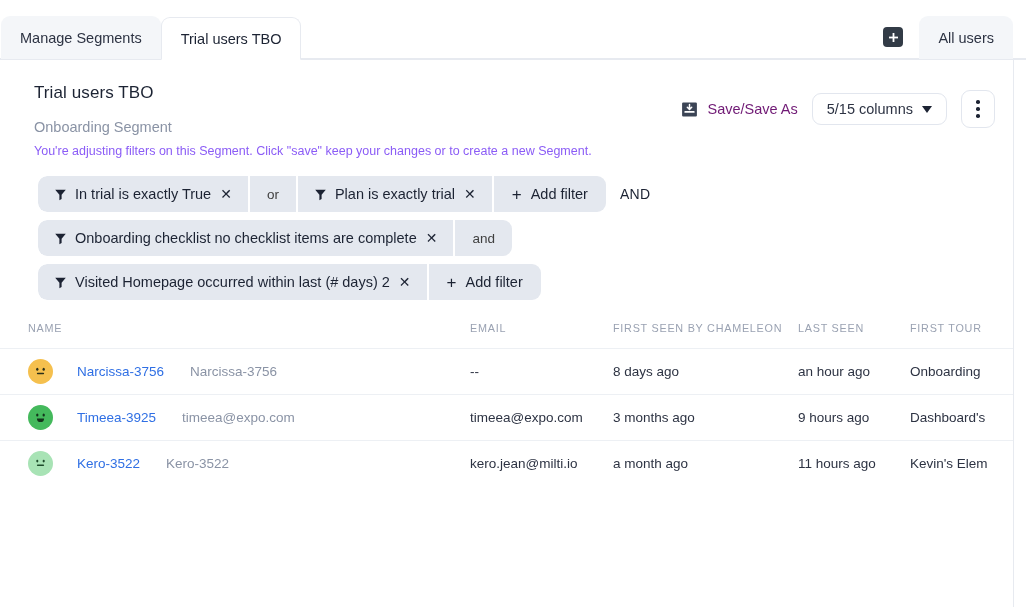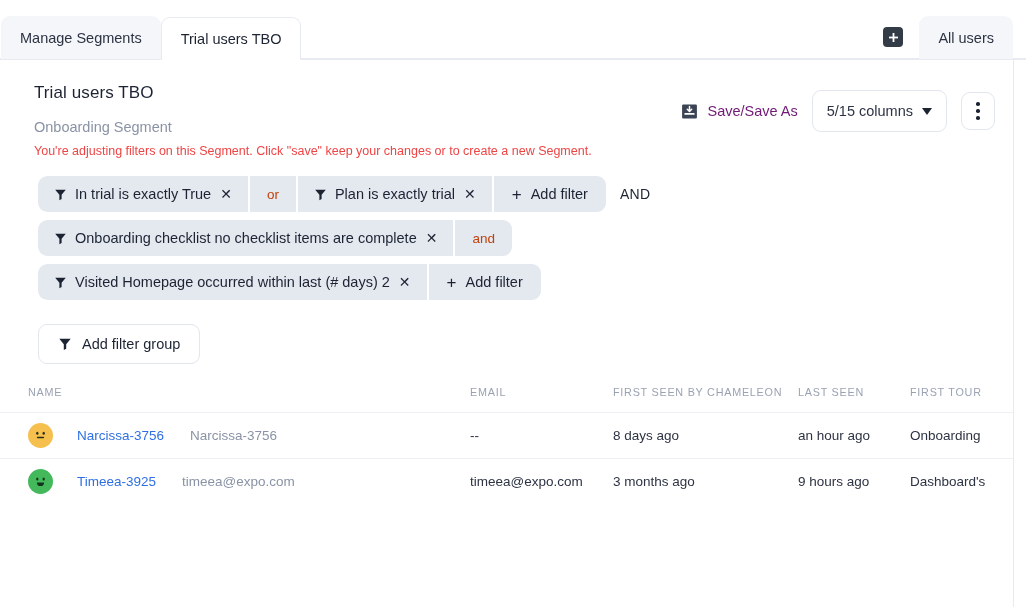--- a/index.html
+++ b/index.html
@@ -109,21 +109,21 @@
     letter-spacing: 0.1px;
   }
   .seg-sub {
     font-size: 14.5px;
     color: #8a93a5;
     line-height: 22px;
     margin-top: 12px;
   }
   .seg-desc {
     font-size: 12.5px;
-    color: #ef4444;
+    color: #8b5cf6;
     line-height: 18px;
     margin-top: 4px;
   }
 
   .head-actions {
     display: flex;
     align-items: center;
     gap: 14px;
     padding-right: 18px;
     padding-top: 8px;
@@ -136,21 +136,21 @@
     font-size: 14.5px;
     color: #701a75;
     cursor: pointer;
     background: none;
     border: none;
     font-family: inherit;
     white-space: nowrap;
   }
 
   .cols-select {
-    height: 42px;
+    height: 32px;
     min-width: 132px;
     border: 1px solid #e2e6ee;
     border-radius: 9px;
     background: #ffffff;
     display: flex;
     align-items: center;
     justify-content: center;
     gap: 9px;
     font-size: 14.5px;
     color: #2d3343;
@@ -226,21 +226,21 @@
   }
 
   .chip-op {
     background: #e4e8ef;
     height: 36px;
     display: flex;
     align-items: center;
     justify-content: center;
     padding: 0 17px;
     font-size: 13.5px;
-    color: #c2410c;
+    color: #404040;
     cursor: pointer;
   }
 
   .chip-add {
     background: #e4e8ef;
     height: 36px;
     display: flex;
     align-items: center;
     gap: 9px;
     padding: 0 18px;
@@ -460,26 +460,20 @@
             <span>Visited Homepage occurred within last (# days) 2</span>
             <span class="x">✕</span>
           </div>
           <div class="chip-add">
             <span class="plus-glyph">+</span>
             <span>Add filter</span>
           </div>
         </div>
       </div>
 
-      <button class="addgroup-btn">
-        <svg width="14" height="14" viewBox="0 0 14 14">
-          <path d="M1.3 1.8h11.4L8.2 7.2v4.6l-2.4 1.3V7.2z" fill="#1c2333"></path>
-        </svg>
-        <span>Add filter group</span>
-      </button>
     </div>
 
     <div class="table-wrap">
       <table class="usertable">
         <thead>
           <tr>
             <th class="col-name">NAME</th>
             <th class="col-email">EMAIL</th>
             <th class="col-first">FIRST SEEN BY CHAMELEON</th>
             <th class="col-last">LAST SEEN</th>
@@ -521,20 +515,39 @@
                 <span class="name-link">Timeea-3925</span>
                 <span class="name-alt">timeea@expo.com</span>
               </div>
             </td>
             <td class="col-email">timeea@expo.com</td>
             <td class="col-first">3 months ago</td>
             <td class="col-last">9 hours ago</td>
             <td class="col-tour">Dashboard's</td>
           </tr>
 
+          <tr>
+            <td class="col-name" style="padding-left:0 !important;">
+              <div class="namecell">
+                <span class="avatar" style="background:#a8e3b5">
+                  <svg width="25" height="25" viewBox="0 0 25 25">
+                    <ellipse cx="9.3" cy="10.1" rx="1.05" ry="1.4" fill="#1d4a2a"></ellipse>
+                    <ellipse cx="15.7" cy="10.1" rx="1.05" ry="1.4" fill="#1d4a2a"></ellipse>
+                    <path d="M9.6 14.2h5.8" stroke="#1d4a2a" stroke-width="1.4" stroke-linecap="round" fill="none"></path>
+                  </svg>
+                </span>
+                <span class="name-link">Kero-3522</span>
+                <span class="name-alt">Kero-3522</span>
+              </div>
+            </td>
+            <td class="col-email">kero.jean@milti.io</td>
+            <td class="col-first">a month ago</td>
+            <td class="col-last">11 hours ago</td>
+            <td class="col-tour">Kevin's Elem</td>
+          </tr>
 
 
         </tbody>
       </table>
     </div>
 
   </div>
 </div>
 
 </body></html>

